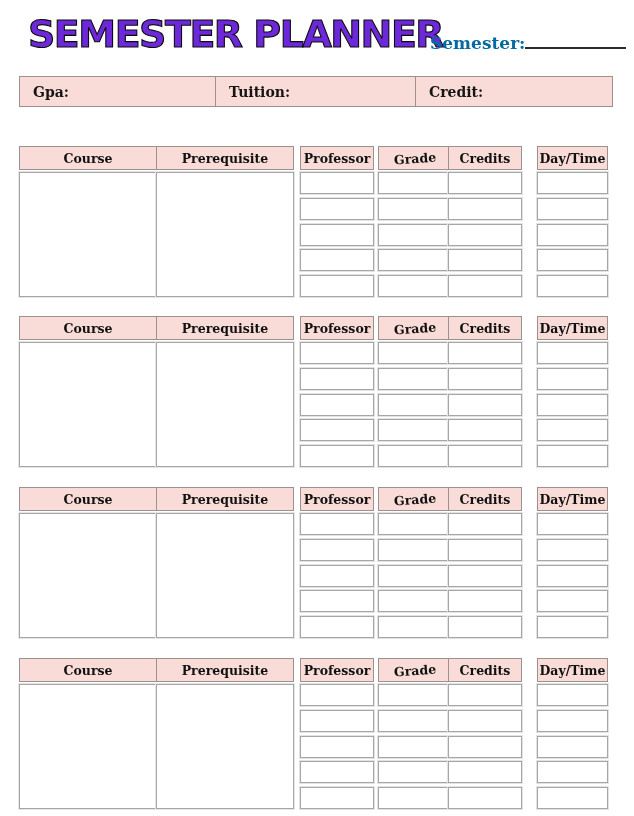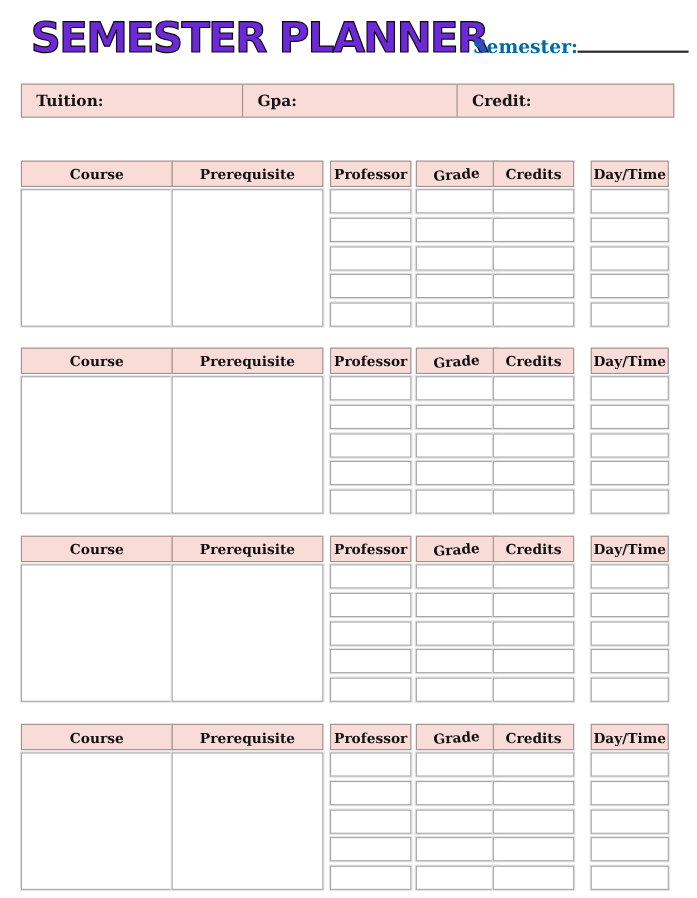--- a/index.html
+++ b/index.html
@@ -105,25 +105,25 @@
 
 <div class="page">
 
   <div class="title">SEMESTER PLANNER</div>
 
   <div class="semester">
     <span>Semester:</span><span class="sem-line"></span>
   </div>
 
   <div class="infobar">
+    <div class="info-cell w2">
+      <span>Gpa:</span>
+    </div>
     <div class="info-cell w1">
       <span>Tuition:</span>
-    </div>
-    <div class="info-cell w2">
-      <span>Gpa:</span>
     </div>
     <div class="info-cell w3">
       <span>Credit:</span>
     </div>
   </div>
 
   <div id="sections">
       <div class="section" style="top: 128px;">
         <div class="col c0">
           <div class="head">

